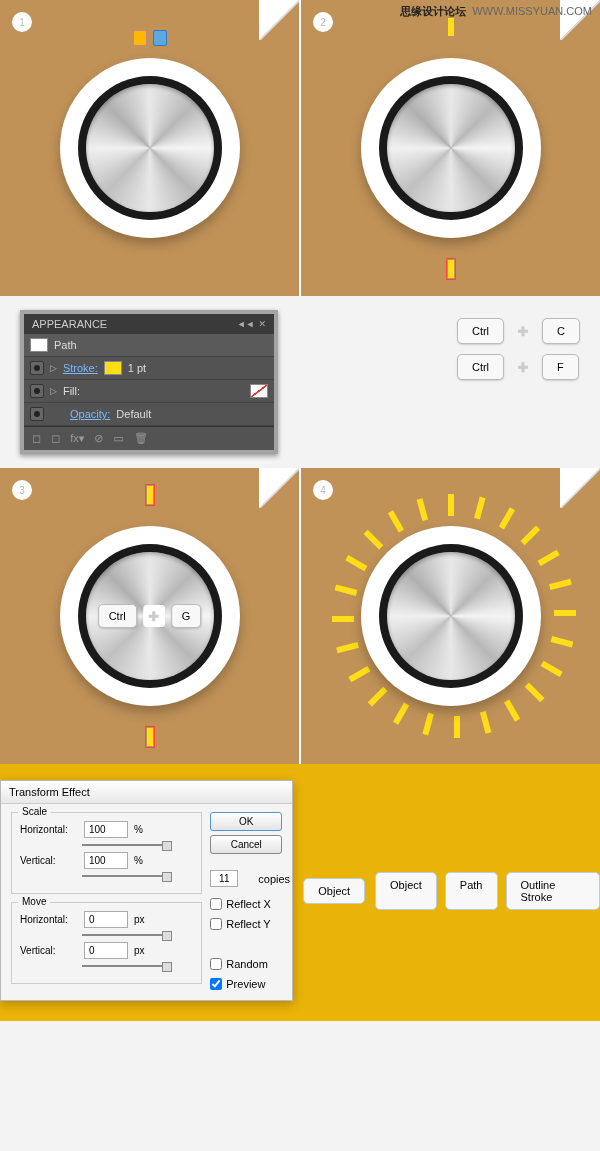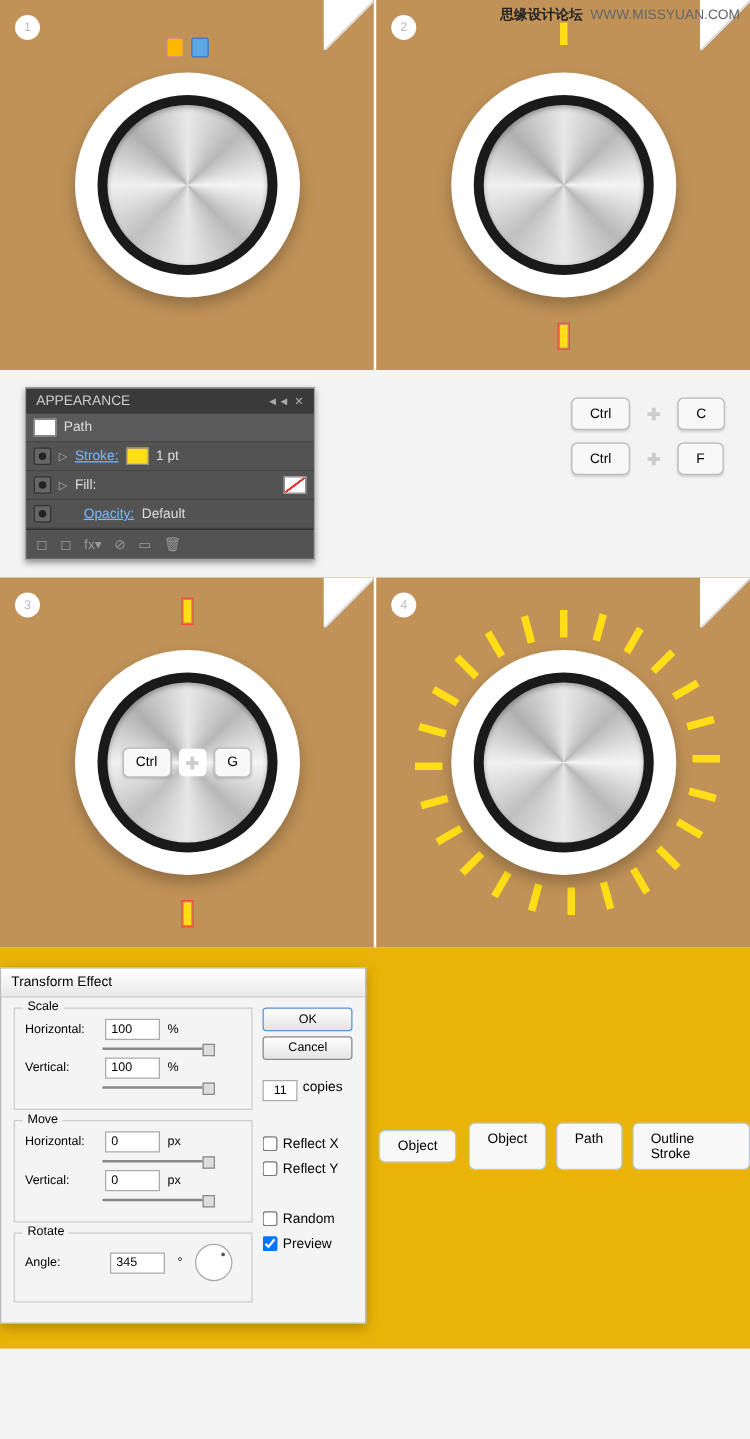--- a/index.html
+++ b/index.html
@@ -18,21 +18,21 @@
 .tick-top{top:18px;transform:translateX(-50%)}
 .tick-bot{bottom:18px;transform:translateX(-50%)}
 .tick-sel{outline:1px solid #f44;outline-offset:1px}
 .ticks-ring{position:absolute;inset:0}
 .ticks-ring span{position:absolute;left:50%;top:50%;width:6px;height:22px;background:#ffde17;transform-origin:50% 0}
 .tile-icons{position:absolute;top:30px;left:50%;transform:translateX(-50%);display:flex;gap:6px}
 .ic{width:14px;height:16px;border-radius:2px}
 .ic1{background:#ffb800;border:1px solid #c88}
 .ic2{background:#5da8e0;border:1px solid #37c}
 .mid{background:#f3f3f3;padding:14px 20px;display:flex;gap:40px;align-items:flex-start}
-.panel{width:232px;background:#535353;border:1px solid #a3a3a3;box-shadow:0 2px 5px rgba(0,0,0,.4)}
+.panel{width:258px;background:#535353;border:4px solid #a3a3a3;box-shadow:0 2px 5px rgba(0,0,0,.4)}
 .phead{background:#3a3a3a;color:#ccc;padding:4px 8px;font-size:10px;display:flex;justify-content:space-between;align-items:center}
 .phead-icons{display:flex;gap:4px}
 .phead-icons span{color:#aaa;font-size:9px}
 .prow{display:flex;align-items:center;padding:4px 6px;border-bottom:1px solid #444;background:#535353;color:#ddd;gap:6px}
 .prow.path{background:#5a5a5a}
 .eye{width:14px;height:14px;background:#666;border:1px solid #333;border-radius:2px;position:relative}
 .eye::after{content:"";position:absolute;inset:3px;background:#222;border-radius:50%}
 .sw{width:18px;height:14px;border:1px solid #888}
 .sw-white{background:#fff}
 .sw-yellow{background:#ffde17}
@@ -65,21 +65,21 @@
 .slider{height:2px;background:#888;margin:2px 0 6px 62px;width:90px;position:relative}
 .slider::after{content:"";position:absolute;right:0;top:-3px;width:8px;height:8px;background:#ddd;border:1px solid #888}
 .anglewrap{display:flex;align-items:center;gap:10px}
 .circ{width:30px;height:30px;border:1px solid #aaa;border-radius:50%;position:relative;background:#fff}
 .circ::after{content:"";position:absolute;width:3px;height:3px;background:#555;border-radius:50%;top:6px;left:20px}
 .dright{width:72px;display:flex;flex-direction:column;gap:4px}
 .dbtn{padding:3px 0;text-align:center;border:1px solid #888;background:linear-gradient(#fff,#e4e4e4);border-radius:3px;font-size:10px}
 .dbtn.def{border:1px solid #5692d4}
 .chk{display:flex;align-items:center;gap:4px;font-size:10px;margin-top:4px}
 .chk input{width:12px;height:12px}
-.copyrow{display:flex;gap:4px;margin-bottom:20px}
+.copyrow{display:flex;align-items:center;gap:20px;margin-bottom:3px}
 .copyrow input{width:28px;padding:2px;border:1px solid #aaa;text-align:center;font-size:10px}
 .menurow{display:flex;gap:8px;justify-content:center}
 .menu{padding:6px 14px;background:#f8f8f8;border:1px solid #bcd;border-radius:5px;font-size:11px}
 </style>
 </head>
 <body>
 
 <div class="watermark"><b>思缘设计论坛</b><span>WWW.MISSYUAN.COM</span></div>
 
 <div class="grid">
@@ -250,29 +250,20 @@
               <span class="unit">px</span>
             </div>
             <div class="slider"></div>
 <div class="frow">
               <label>Vertical:</label>
               <input type="text" value="0" style="">
               <span class="unit">px</span>
             </div>
             <div class="slider"></div>
 </div>
-<div class="fs">
-            <div class="fs-title">Rotate</div>
-<div class="frow anglewrap">
-              <label>Angle:</label>
-              <input type="text" value="345" style="">
-              <span class="unit">°</span>
-              <div class="circ"></div>
-            </div>
-</div>
 </div>
 <div class="dright">
 <div class="dbtn def">OK</div>
 <div class="dbtn">Cancel</div>
 <div class="copyrow" style="margin-top:12px">
             <input type="text" value="11" style="">
             <span>copies</span>
           </div>
 <label class="chk">
             <input type="checkbox" style="">

